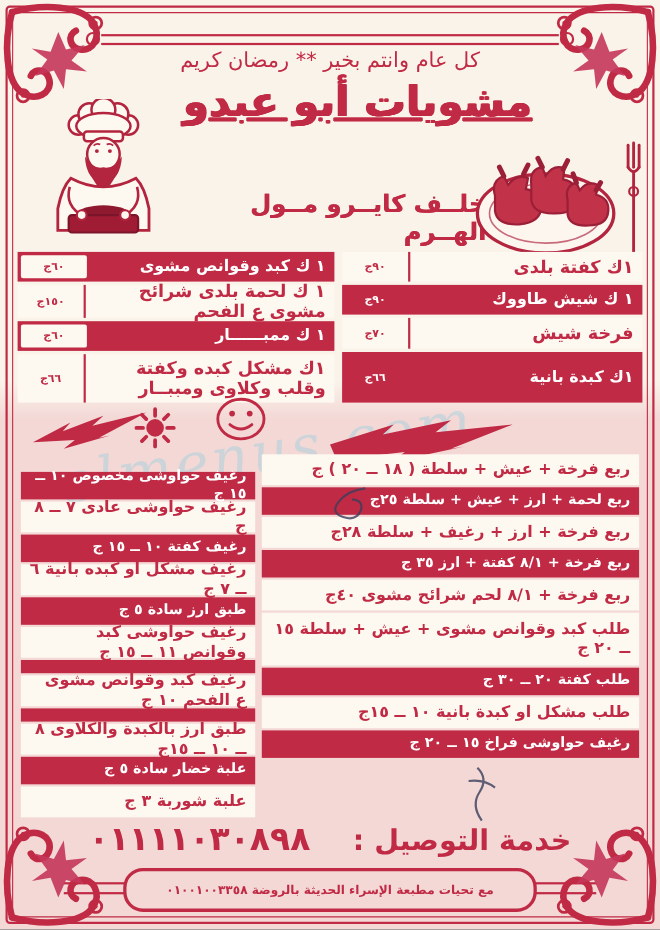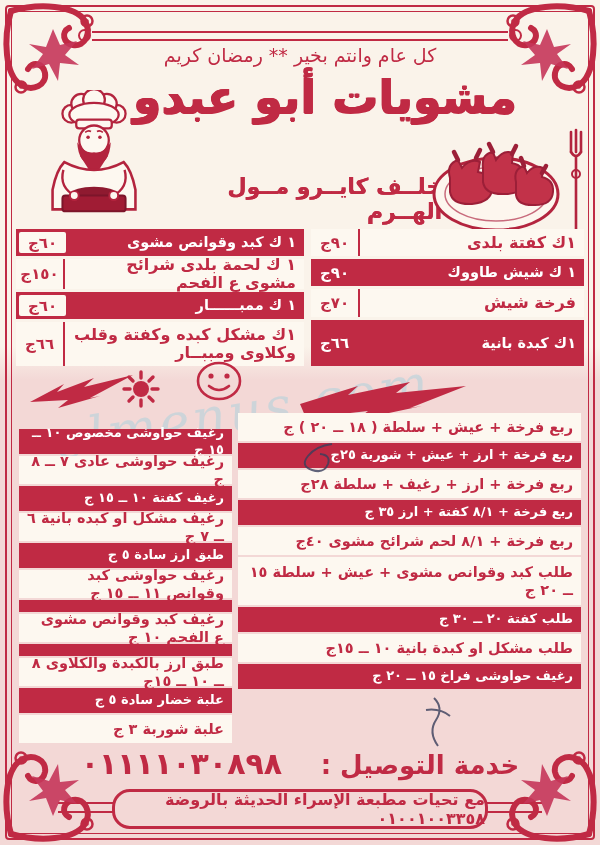--- a/index.html
+++ b/index.html
@@ -25,34 +25,34 @@
   .corner.bl{bottom:1px;left:1px;transform:scaleY(-1);}
   .corner.br{bottom:1px;right:1px;transform:scale(-1,-1);}
   .top-rule{position:absolute;top:31px;left:92px;right:92px;height:6px;
     border-top:2.5px solid var(--red);border-bottom:2px solid var(--red);}
   .top-rule::before,.top-rule::after{content:"";position:absolute;top:-4px;width:9px;height:9px;
     border:2.5px solid var(--red);border-radius:50%;background:var(--paper);}
   .top-rule::before{left:-14px;} .top-rule::after{right:-14px;}
   .banner{position:absolute;top:44px;left:70px;right:70px;text-align:center;
     font-size:19px;font-weight:normal;letter-spacing:.5px;}
   .title{position:absolute;top:70px;left:110px;right:60px;text-align:center;
-    font-size:46px;font-weight:bold;color:var(--red);
-    text-shadow:.7px 0 currentColor,-.7px 0 currentColor,0 .5px currentColor;}
+    font-size:38px;font-weight:bold;color:var(--red);
+    text-shadow:.7px 0 currentColor,-.7px 0 currentColor,0 .5px currentColor;text-decoration:underline;}
   .subtitle{position:absolute;top:174px;left:150px;right:158px;text-align:right;
     font-size:22px;font-weight:bold;text-shadow:.4px 0 currentColor;}
   .chef{position:absolute;top:90px;left:20px;width:148px;height:146px;}
   .platter{position:absolute;top:130px;right:36px;width:136px;height:106px;}
   .fork{position:absolute;top:126px;right:15px;width:18px;height:112px;}
 
   .top-menu{position:absolute;top:229px;left:16px;right:16px;display:flex;gap:7px;direction:ltr;z-index:2;}
   .colL{width:288px;display:flex;flex-direction:column;gap:3px;}
   .colR{flex:1;display:flex;flex-direction:column;gap:3px;}
   .trow{display:flex;direction:rtl;align-items:stretch;}
   .trow .name{flex:1;display:flex;align-items:center;padding:0 8px;line-height:1.12;}
-  .trow .price{width:47px;display:flex;align-items:center;justify-content:center;font-weight:bold;font-size:15px;}
+  .trow .price{width:60px;display:flex;align-items:center;justify-content:center;font-weight:bold;font-size:10px;}
   .trow.w{background:var(--paper2);color:var(--red);font-weight:bold;font-size:16px;}
   .trow.w .price{border-left:none;border-right:2px solid var(--red);}
   .trow.r{background:var(--red);color:#fff;font-size:14.5px;font-weight:600;}
   .trow.r.boxed .price{background:var(--paper2);color:var(--red);margin:3px;border-radius:2px;}
   .h27{height:27px}.h28{height:28px}.h30{height:30px}.h44{height:44px}.h46{height:46px}
 
   .sun{position:absolute;top:370px;left:122px;width:38px;height:38px;z-index:2;}
   .smiley{position:absolute;top:358px;left:196px;width:46px;height:46px;z-index:2;}
   .bolt1{position:absolute;top:372px;left:28px;width:108px;height:38px;z-index:2;}
   .bolt2{position:absolute;top:378px;left:298px;width:170px;height:44px;z-index:2;}
@@ -75,21 +75,21 @@
   .scrib.s2{top:696px;left:412px;width:44px;height:52px;}
 
   .phone{position:absolute;top:746px;left:40px;right:40px;text-align:center;font-weight:bold;z-index:3;}
   .phone .lbl{font-size:26px;margin-left:33px;}
   .phone .num{font-size:30px;letter-spacing:1px;}
   .bot-rule{position:absolute;top:802px;left:58px;right:58px;height:7px;
     border-top:2.5px solid var(--red);border-bottom:2px solid var(--red);z-index:1;}
   .pill{position:absolute;top:789px;left:112px;right:112px;height:34px;z-index:2;
     border:3px solid var(--red);border-radius:18px;background:var(--pink);
     display:flex;align-items:center;justify-content:center;
-    font-size:16px;font-weight:bold;}
+    font-size:11px;font-weight:bold;}
 </style>
 </head>
 <body>
 
 <div class="page">
 
   <svg width="0" height="0" style="position:absolute" aria-hidden="true">
     <symbol id="corn" viewBox="0 0 100 100">
       <path d="M10,10 C38,2 74,4 84,20 C91,32 84,46 72,44 C62,42 60,31 68,27" fill="none" stroke="#c02a44" stroke-width="6" stroke-linecap="round"></path>
       <path d="M10,10 C2,38 4,74 20,84 C32,91 46,84 44,72 C42,62 31,60 27,68" fill="none" stroke="#c02a44" stroke-width="6" stroke-linecap="round"></path>
@@ -281,21 +281,21 @@
         </div>
       <div class="lrow w lh28">
           <span>علبة شوربة ٣ ج</span>
         </div>
     </div>
     <div class="colRR">
       <div class="lrow w lh28">
           <span>ربع فرخة + عيش + سلطة ( ١٨ ــ ٢٠ ) ج</span>
         </div>
       <div class="lrow r lh25">
-          <span>ربع فرخة + ارز + عيش + شوربة ٢٥ج</span>
+          <span>ربع لحمة + ارز + عيش + سلطة ٢٥ج</span>
         </div>
       <div class="lrow w lh28">
           <span>ربع فرخة + ارز + رغيف + سلطة ٢٨ج</span>
         </div>
       <div class="lrow r lh25">
           <span>ربع فرخة + ٨/١ كفتة + ارز ٣٥ ج</span>
         </div>
       <div class="lrow w lh28">
           <span>ربع فرخة + ٨/١ لحم شرائح مشوى ٤٠ج</span>
         </div>

